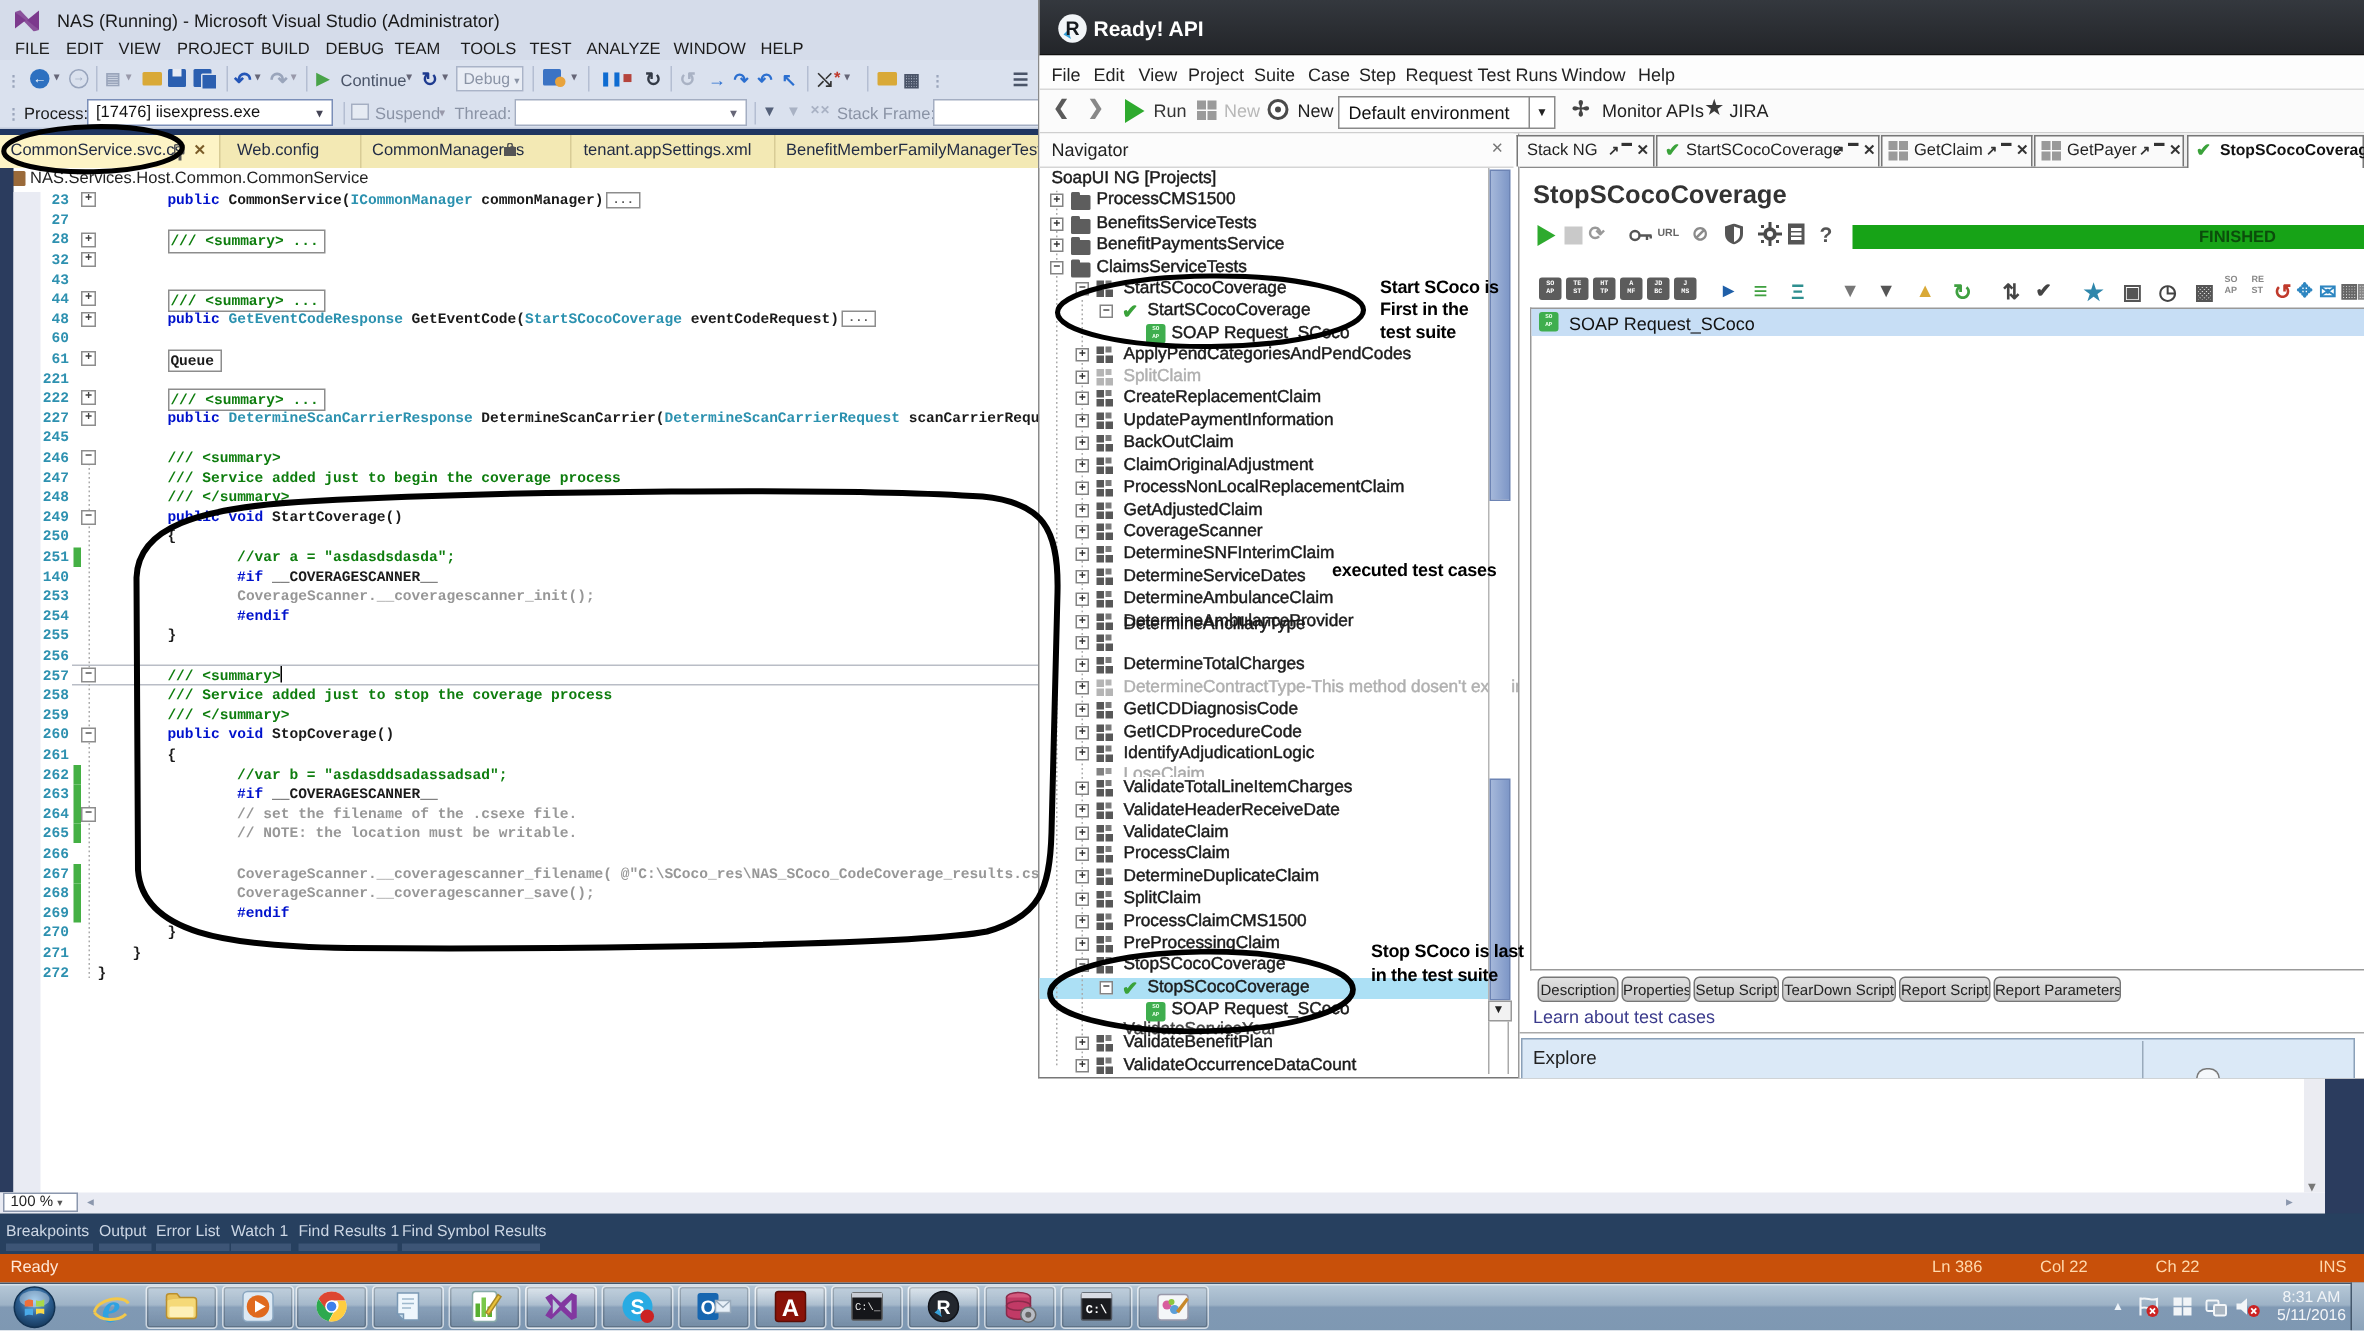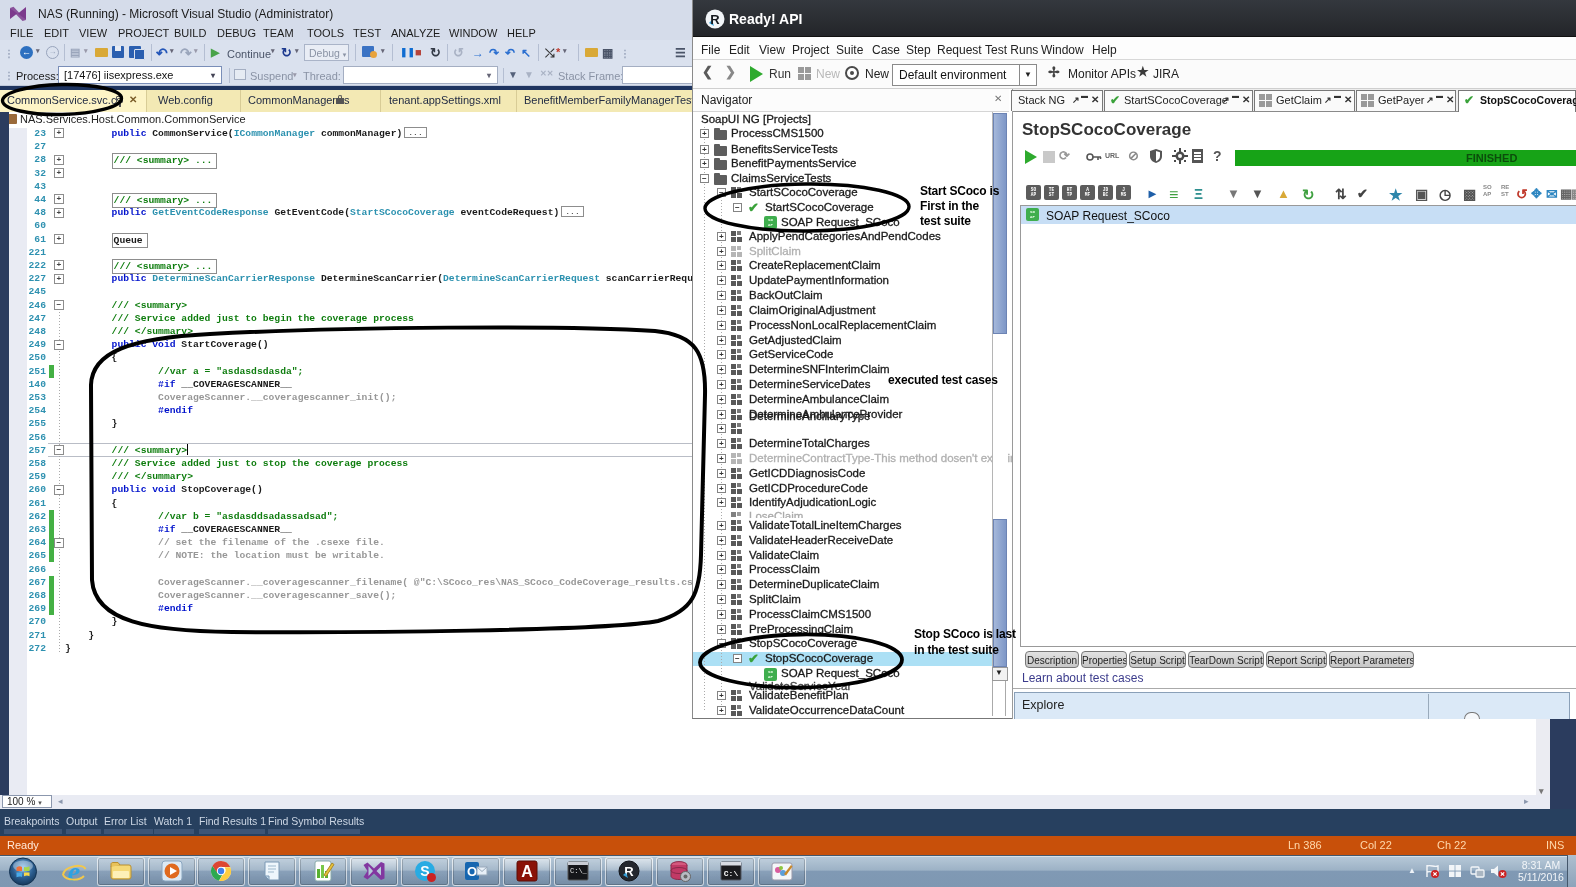--- a/index.html
+++ b/index.html
@@ -419,21 +419,21 @@
         <i></i>
       </div>
 <div class="trow" style="left:749px;top:333.6px;color:#1b1b1b;">GetAdjustedClaim</div>
 <div class="tbox" style="left:717px;top:350.4px;">+</div>
 <div class="tgrid" style="left:731px;top:349.4px;">
         <i></i>
         <i></i>
         <i></i>
         <i></i>
       </div>
-<div class="trow" style="left:749px;top:348.4px;color:#1b1b1b;">GetServiceCode</div>
+<div class="trow" style="left:749px;top:348.4px;color:#1b1b1b;">CoverageScanner</div>
 <div class="tbox" style="left:717px;top:365.0px;">+</div>
 <div class="tgrid" style="left:731px;top:364.0px;">
         <i></i>
         <i></i>
         <i></i>
         <i></i>
       </div>
 <div class="trow" style="left:749px;top:363.0px;color:#1b1b1b;">DetermineSNFInterimClaim</div>
 <div class="tbox" style="left:717px;top:380.0px;">+</div>
 <div class="tgrid" style="left:731px;top:379.0px;">

